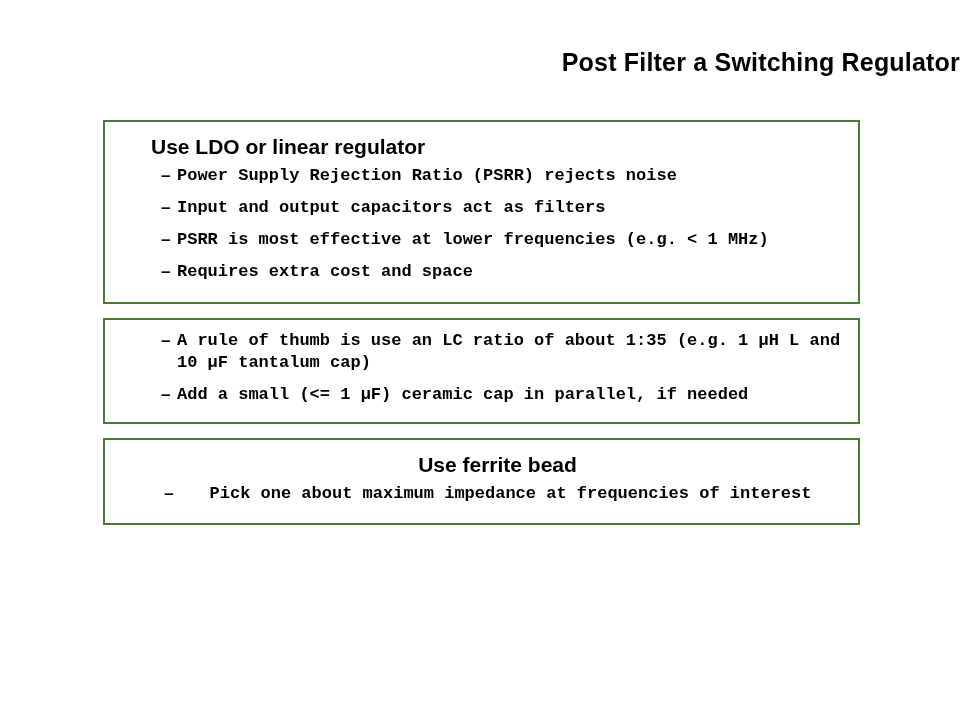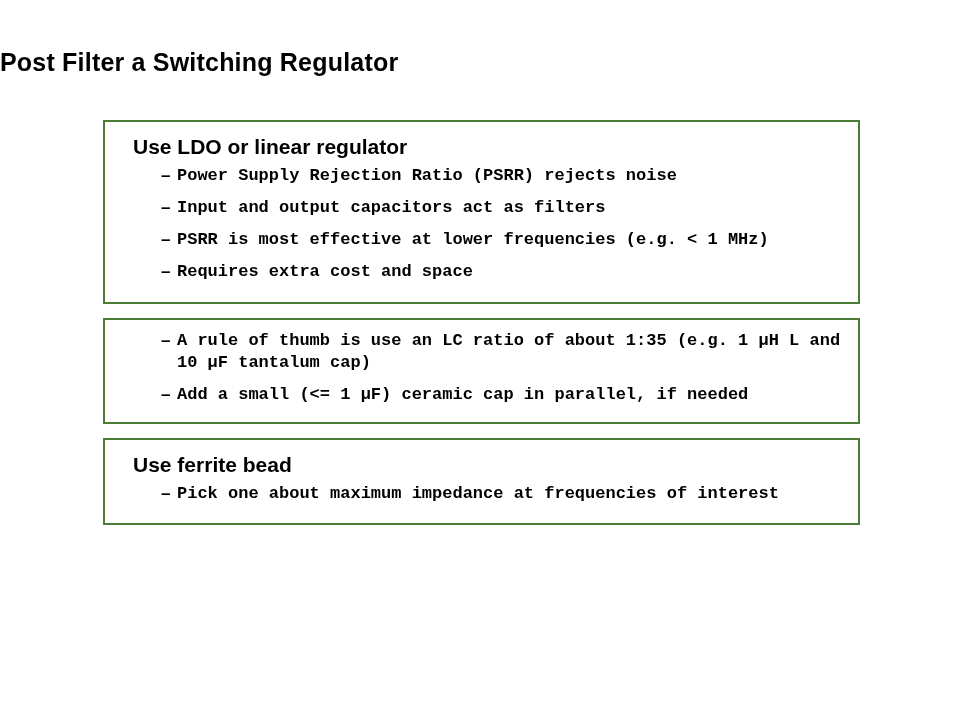--- a/index.html
+++ b/index.html
@@ -18,21 +18,21 @@
     position: relative;
     width: 960px;
     height: 720px;
     box-sizing: border-box;
   }
   .slide-title {
     position: absolute;
     top: 48px;
     left: 0;
     width: 960px;
-    text-align: left;
+    text-align: right;
     font-size: 25px;
     font-weight: bold;
     color: #000000;
     letter-spacing: 0.2px;
   }
   .boxes {
     position: absolute;
     top: 120px;
     left: 103px;
     width: 757px;
@@ -40,21 +40,21 @@
   .box {
     border: 2px solid #4a7c36;
     box-sizing: border-box;
     padding: 10px 14px 14px 14px;
     margin-bottom: 14px;
   }
   .box-heading {
     font-size: 21px;
     font-weight: bold;
     color: #000000;
-    margin: 2px 0 6px 14px;
+    margin: 2px 0 6px 32px;
     line-height: 1.2;
   }
   .bullets {
     margin: 0;
     padding: 0;
     list-style: none;
   }
   .bullet {
     display: flex;
     align-items: flex-start;
@@ -73,21 +73,21 @@
     width: 16px;
     font-weight: bold;
   }
   .bullet-text {
     flex: 1 1 auto;
     font-family: Liberation Mono, monospace;
   }
   
   #box-0 { padding-bottom: 16px; }
   #box-1 { padding-bottom: 14px; }
-  #box-2 { padding-bottom: 16px; }
+  #box-2 { padding-bottom: 16px; text-align: center; }
 </style>
 </head>
 <body>
 
 <div class="slide">
 
   <div class="slide-title">Post Filter a Switching Regulator</div>
 
   <div class="boxes">
 

